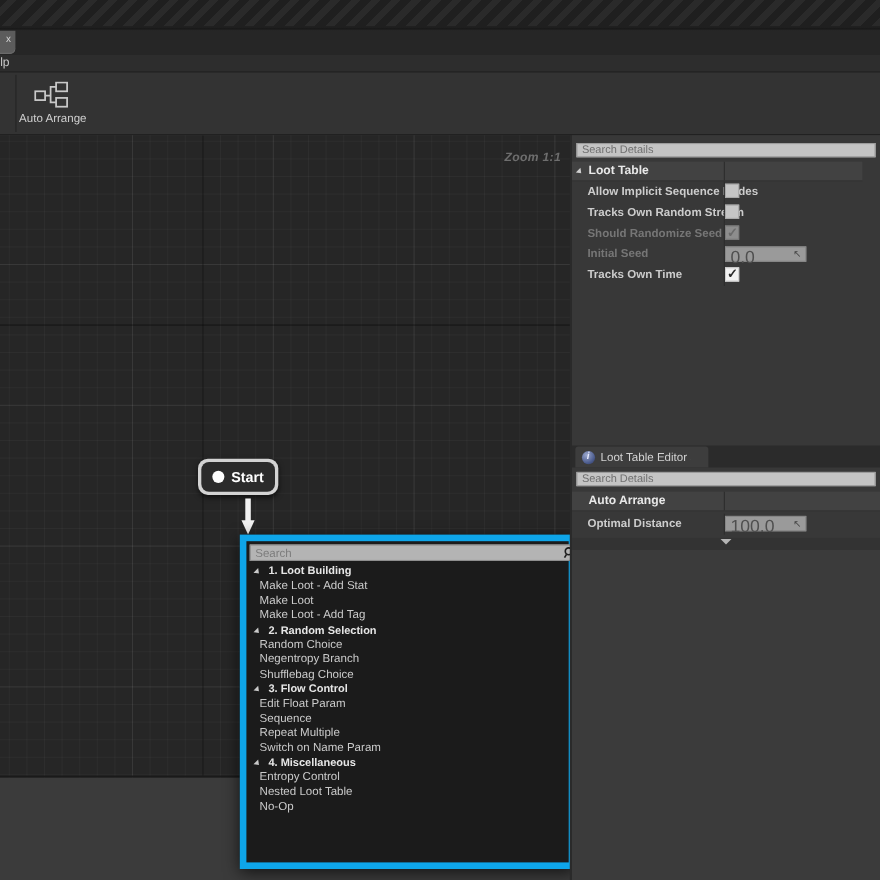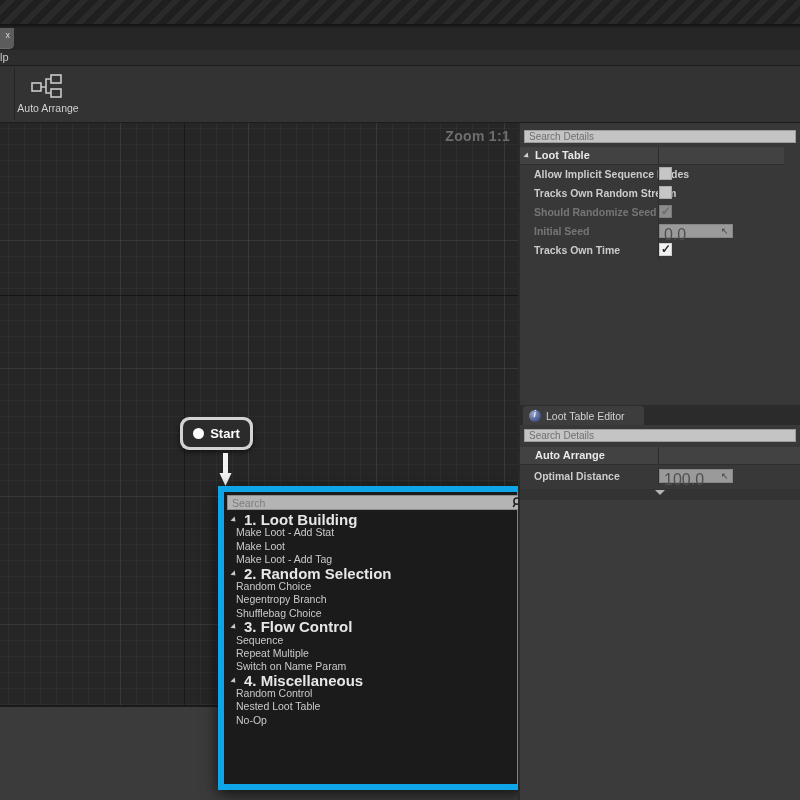--- a/index.html
+++ b/index.html
@@ -90,22 +90,22 @@
   }
   .graph-axis-v{
     position:absolute;left:184px;top:0;width:1px;height:584px;
     background:rgba(0,0,0,0.45);
   }
   .graph-axis-h{
     position:absolute;left:0;top:172px;width:520px;height:1px;
     background:rgba(0,0,0,0.45);
   }
   .zoom-label{
-    position:absolute;right:10px;top:5px;
-    font-size:14px;color:#6e6e6e;font-weight:bold;letter-spacing:0.3px;
+    position:absolute;right:10px;top:14px;
+    font-size:11px;color:#6e6e6e;font-weight:bold;letter-spacing:0.3px;font-style:italic;
   }
   .graph-bottom-edge{
     position:absolute;left:0;top:705px;width:520px;height:2px;
     background:#1a1a1a;
   }
 
   
   .node-start{
     position:absolute;left:180px;top:417px;
     width:73px;height:33px;
@@ -158,21 +158,21 @@
   .ctx-search-icon{
     position:absolute;right:3px;top:2px;width:11px;height:11px;
   }
   .ctx-list{
     position:absolute;left:3px;top:21px;width:299px;height:278px;
     overflow:hidden;
   }
   .ctx-cat{
     position:relative;
     height:13.4px;line-height:13.4px;
-    font-size:15px;font-weight:bold;color:#e6e6e6;
+    font-size:10px;font-weight:bold;color:#e6e6e6;
     padding-left:17px;
     white-space:nowrap;
   }
   .ctx-cat .tri{
     position:absolute;left:5px;top:4px;
     width:0;height:0;
     border-left:4px solid #c9c9c9;
     border-top:3px solid transparent;
     border-bottom:3px solid transparent;
     transform:rotate(45deg);
@@ -391,25 +391,26 @@
     <div class="ctx-list">
         <div class="ctx-cat"><span class="tri"></span><span>1. Loot Building</span></div>
         <div class="ctx-item">Make Loot - Add Stat</div>
         <div class="ctx-item">Make Loot</div>
         <div class="ctx-item">Make Loot - Add Tag</div>
         <div class="ctx-cat"><span class="tri"></span><span>2. Random Selection</span></div>
         <div class="ctx-item">Random Choice</div>
         <div class="ctx-item">Negentropy Branch</div>
         <div class="ctx-item">Shufflebag Choice</div>
         <div class="ctx-cat"><span class="tri"></span><span>3. Flow Control</span></div>
+        <div class="ctx-item">Edit Float Param</div>
         <div class="ctx-item">Sequence</div>
         <div class="ctx-item">Repeat Multiple</div>
         <div class="ctx-item">Switch on Name Param</div>
         <div class="ctx-cat"><span class="tri"></span><span>4. Miscellaneous</span></div>
-        <div class="ctx-item">Random Control</div>
+        <div class="ctx-item">Entropy Control</div>
         <div class="ctx-item">Nested Loot Table</div>
         <div class="ctx-item">No-Op</div>
       </div>
   </div>
 
   <div class="rightpanel-divider"></div>
 
   <div class="details-top">
     <input class="dp-search" type="text" placeholder="Search Details" style="">
     <div class="dp-body">

